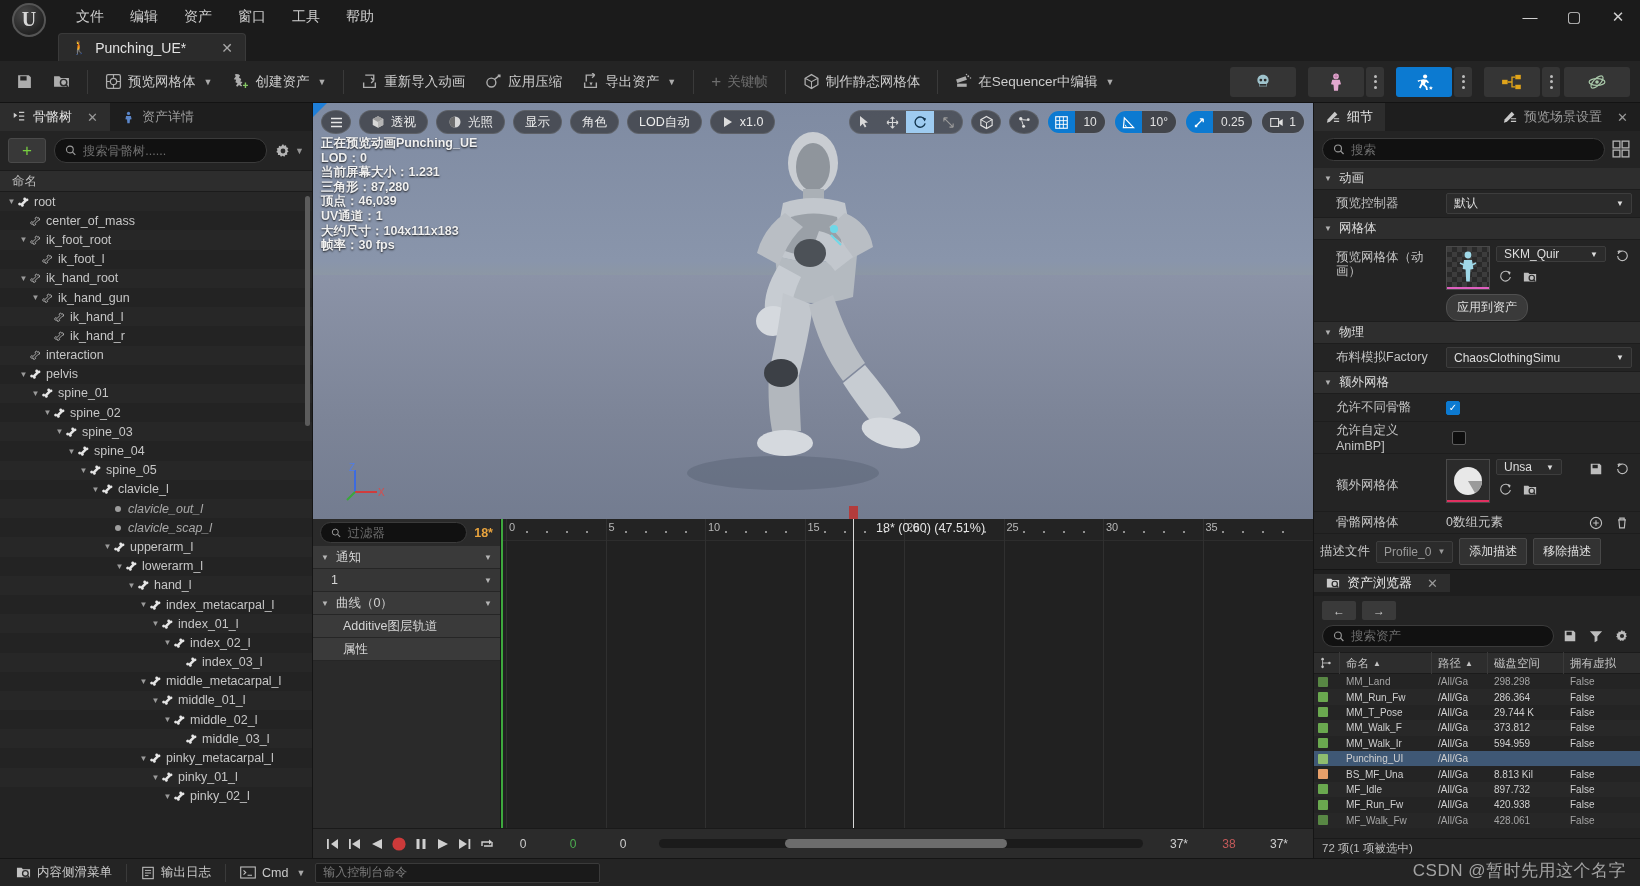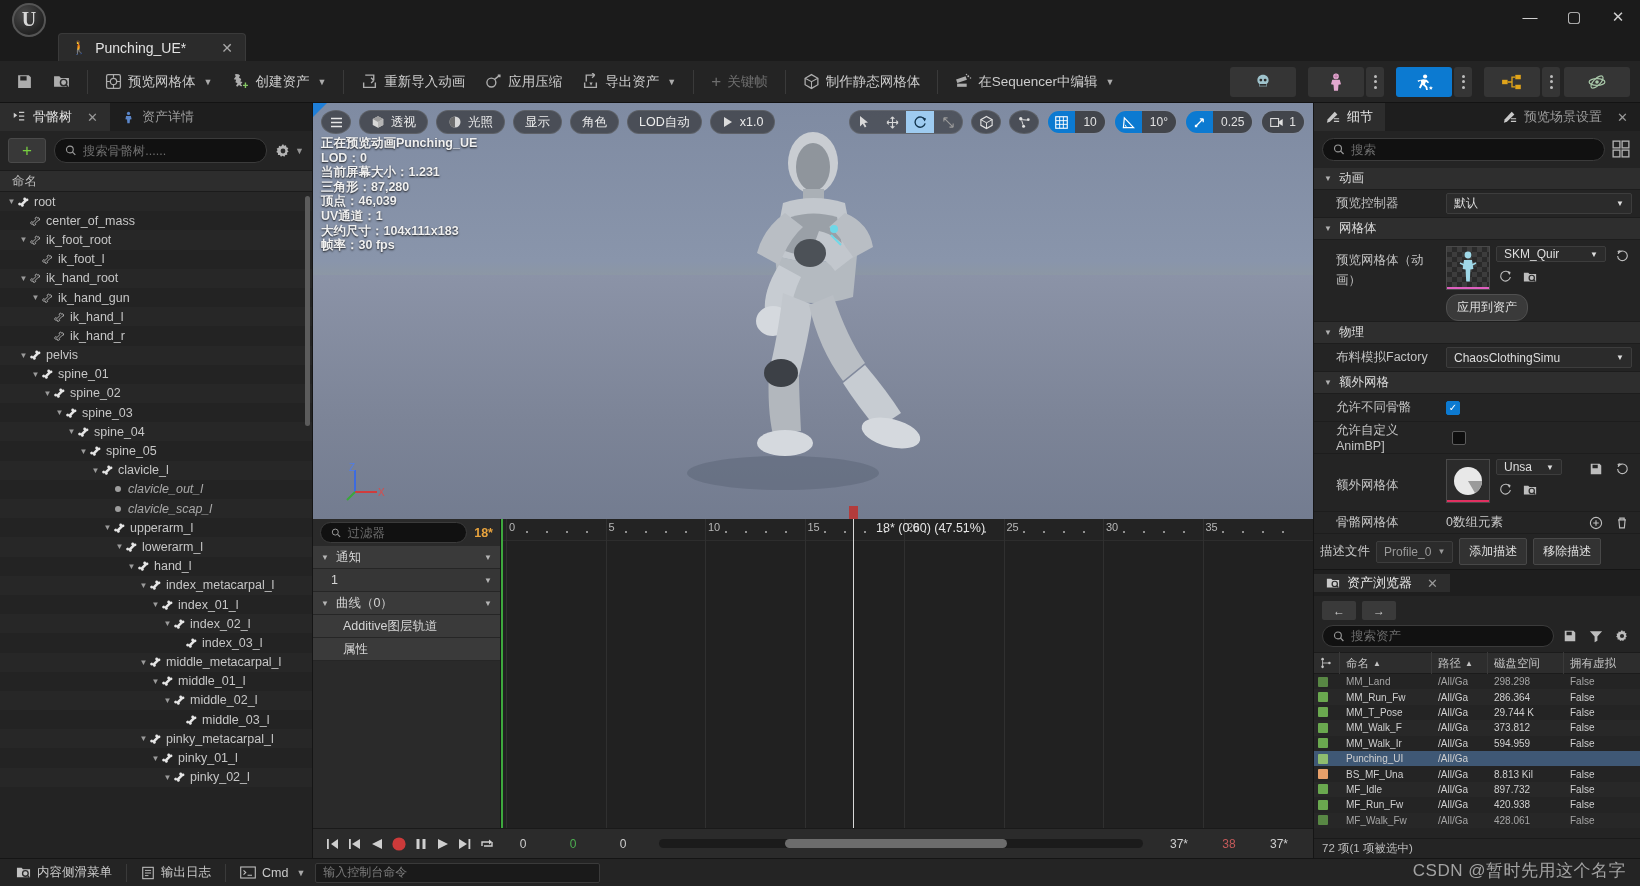--- a/index.html
+++ b/index.html
@@ -184,20 +184,28 @@
 </style>
 </head>
 <body>
 
 <div class="app">
 
   <div class="titlebar">
     <div class="ue-logo">
       <div class="ue-circle">U</div>
     </div>
+    <div class="menubar">
+      <div class="menu-item">文件</div>
+      <div class="menu-item">编辑</div>
+      <div class="menu-item">资产</div>
+      <div class="menu-item">窗口</div>
+      <div class="menu-item">工具</div>
+      <div class="menu-item">帮助</div>
+    </div>
     <div class="wincontrols">
       <div class="wc">—</div>
       <div class="wc">▢</div>
       <div class="wc close">✕</div>
     </div>
   </div>
 
   <div class="tabstrip">
     <div class="doc-tab">
       <span class="runner-ico">🚶</span>
@@ -470,20 +478,30 @@
           </div>
           <div class="trow">
             <span style="width:42px;flex:none"></span>
             <span class="arr"></span>
             <span class="bone">
               <svg width="12" height="12" viewBox="0 0 16 16">
                 <path fill="none" stroke="#b9b9b9" stroke-width="1.2" d="M3.6 12.2a1.6 1.6 0 1 1 1.7-2.2l4-4a1.6 1.6 0 1 1 2.2-1.7 1.6 1.6 0 1 1 .8 2.8l-4 4a1.6 1.6 0 1 1-2.8.8z"></path>
               </svg>
             </span>
             <span>ik_hand_r</span>
+          </div>
+          <div class="trow">
+            <span style="width:18px;flex:none"></span>
+            <span class="arr"></span>
+            <span class="bone">
+              <svg width="12" height="12" viewBox="0 0 16 16">
+                <path fill="none" stroke="#b9b9b9" stroke-width="1.2" d="M3.6 12.2a1.6 1.6 0 1 1 1.7-2.2l4-4a1.6 1.6 0 1 1 2.2-1.7 1.6 1.6 0 1 1 .8 2.8l-4 4a1.6 1.6 0 1 1-2.8.8z"></path>
+              </svg>
+            </span>
+            <span>interaction</span>
           </div>
           <div class="trow">
             <span style="width:18px;flex:none"></span>
             <span class="arr">▼</span>
             <span class="bone">
               <svg width="12" height="12" viewBox="0 0 16 16">
                 <path fill="#e6e6e6" d="M3.2 12.6a1.9 1.9 0 1 1 2-2.6l4.3-4.3a1.9 1.9 0 1 1 2.6-2 1.9 1.9 0 1 1 .9 3.3L8.7 11.3a1.9 1.9 0 1 1-3.3.9z"></path>
               </svg>
             </span>
             <span>pelvis</span>
@@ -1090,21 +1108,21 @@
             <span class="cc">▼</span>
           </div>
         </div>
       </div>
 
       <div class="sec-head">
         <span class="a">▼</span>
         <span>网格体</span>
       </div>
       <div class="prop" style="min-height:62px; align-items:flex-start; padding-top:6px;">
-        <div class="pk" style="padding-top:4px; line-height:20px;">预览网格体（动画）</div>
+        <div class="pk" style="padding-top:4px; line-height:14px;">预览网格体（动画）</div>
         <div class="pv" style="flex-direction:column; align-items:stretch; gap:4px;">
           <div style="display:flex; gap:6px; align-items:flex-start;">
             <div class="thumb-box">
               <svg width="42" height="42" viewBox="0 0 42 42">
                 <circle cx="21" cy="8" r="3.4" fill="#9fd8e8"></circle>
                 <path fill="#9fd8e8" d="M17 13h8l1.4 9-3 .6-.6 12h-3.6l-.6-12-3-.6z"></path>
                 <path stroke="#9fd8e8" stroke-width="1.4" d="M13 16l4 2M29 16l-4 2"></path>
               </svg>
               <div class="ul"></div>
             </div>

